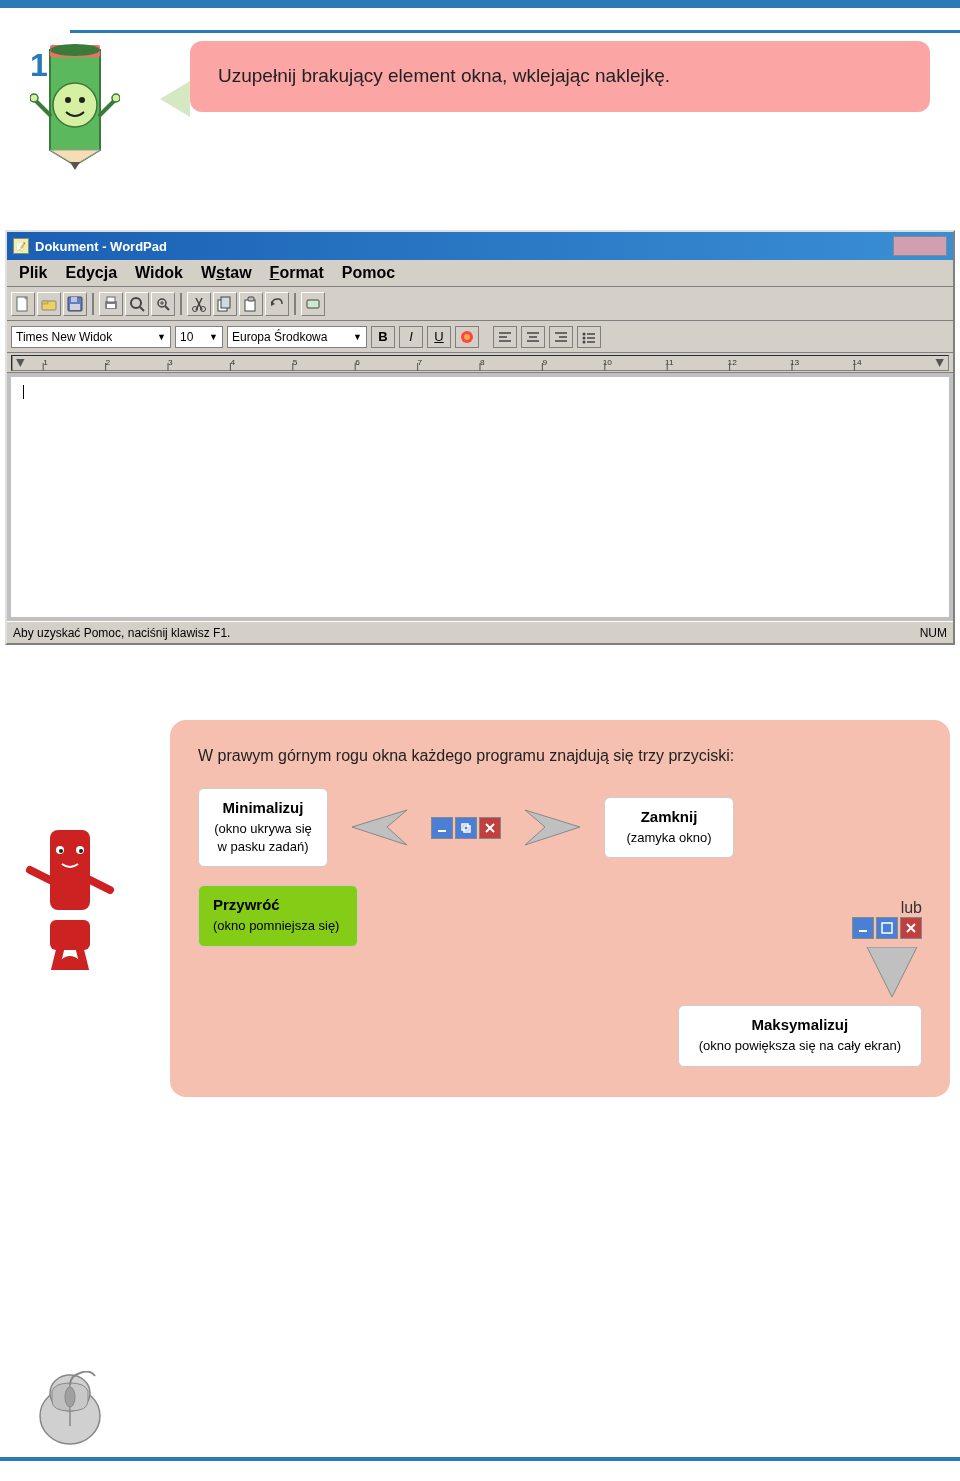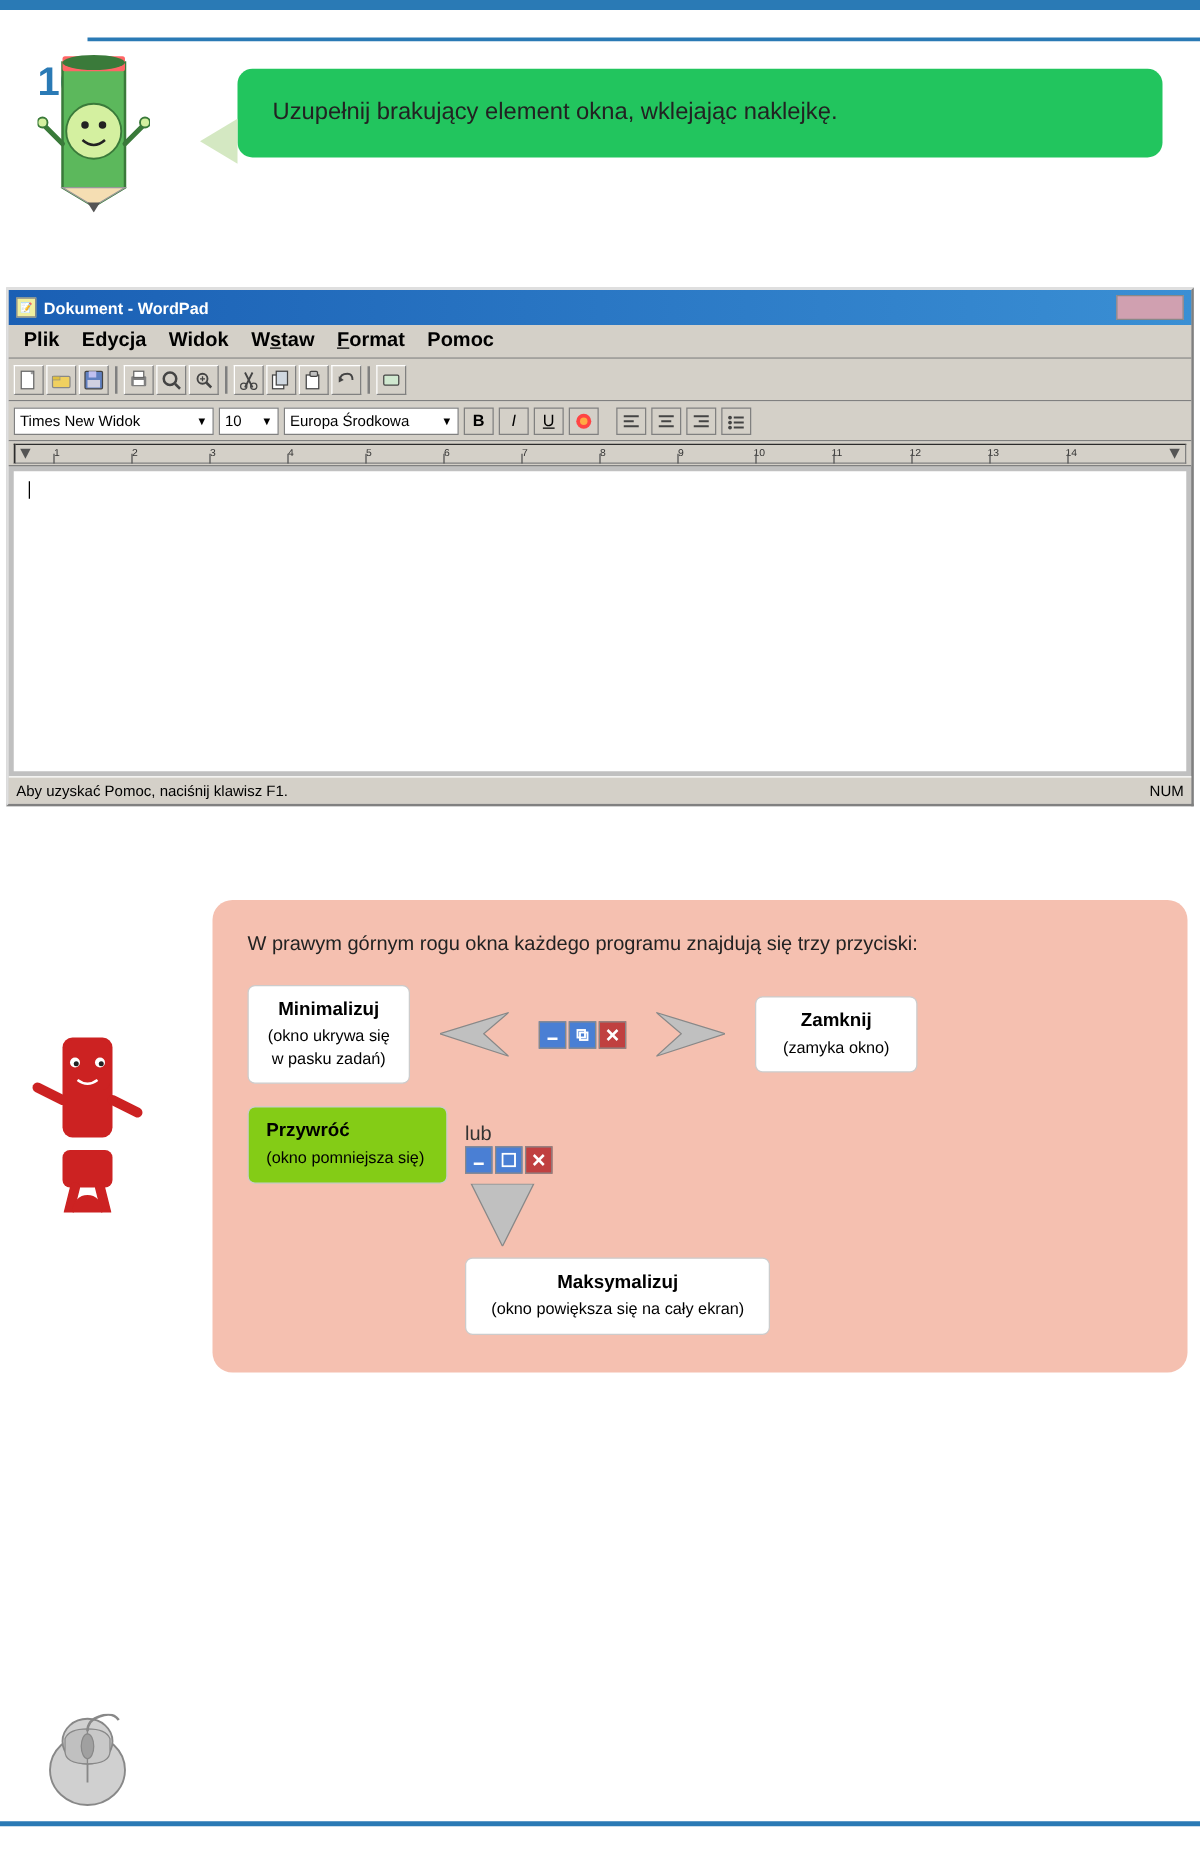--- a/index.html
+++ b/index.html
@@ -33,24 +33,24 @@
       top: 30px;
       left: 70px;
       right: 0;
       height: 3px;
       background: #2a7ab5;
     }
 
     
     .speech-bubble {
       position: absolute;
-      top: 55px;
+      top: 41px;
       left: 190px;
       right: 30px;
-      background: #22c55e;
+      background: #fca5a5;
       border-radius: 12px;
       padding: 22px 28px;
       font-size: 19px;
       color: #222;
       line-height: 1.4;
     }
     .speech-bubble::before {
       content: '';
       position: absolute;
       left: -30px;
@@ -702,21 +702,21 @@
     </div>
   </div>
 
   <div class="bottom-row">
 
     <div class="przywroc-box">
       <div class="btn-label-title">Przywróć</div>
       <div class="btn-label-desc">(okno pomniejsza się)</div>
     </div>
 
-    <div style="flex:1;display:flex;flex-direction:column;align-items:flex-start;">
+    <div style="flex:1;display:flex;flex-direction:column;align-items:flex-end;">
       <div class="lub-text">lub</div>
 
       <div class="maksym-buttons-row">
         <div class="win-btn win-btn-min">
           <svg width="12" height="12" viewBox="0 0 12 12">
               <line x1="2" y1="9" x2="10" y2="9" stroke="white" stroke-width="2"></line>
             </svg>
         </div>
         <div class="win-btn" style="background:#4a7fd4;color:white;">
           <svg width="12" height="12" viewBox="0 0 12 12">

